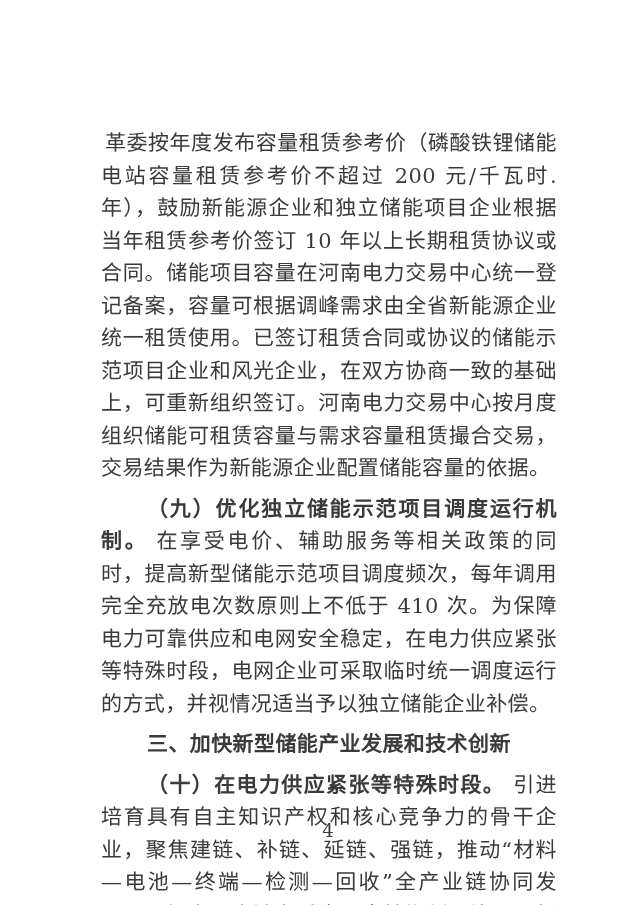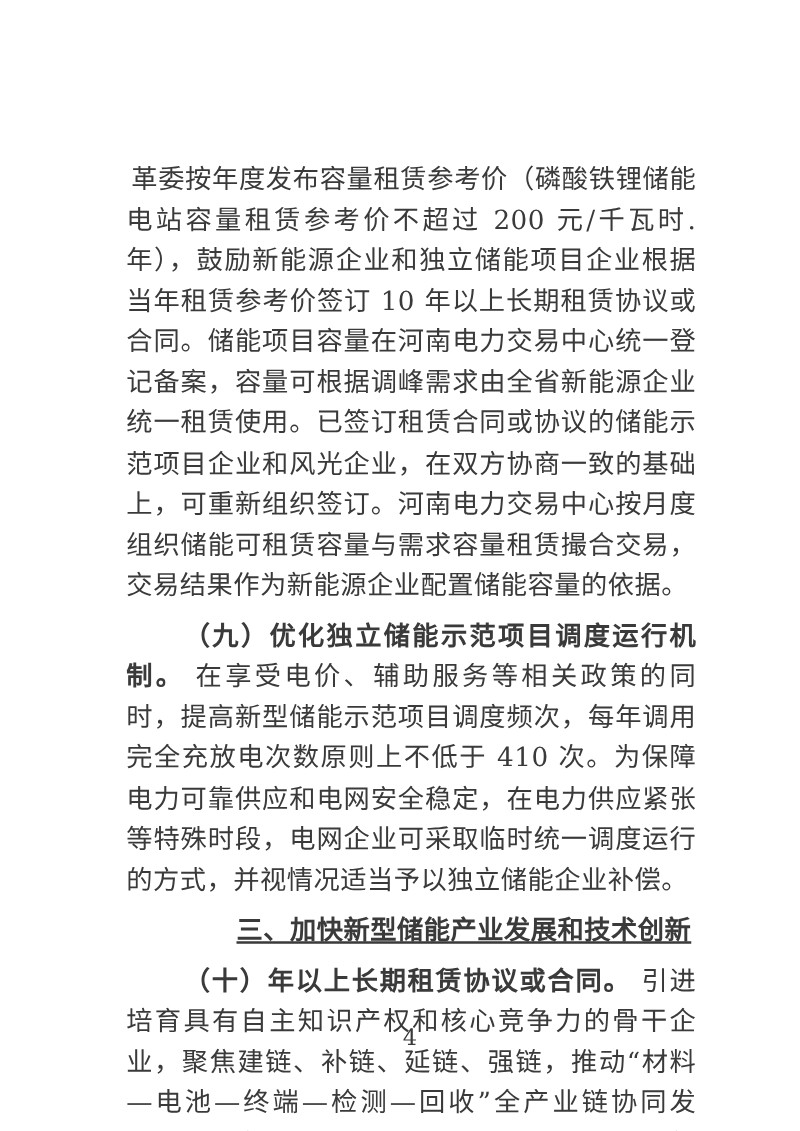--- a/index.html
+++ b/index.html
@@ -28,37 +28,37 @@
     text-justify: inter-ideograph;
     word-break: break-all;
   }
   .para.indent { text-indent: 2em; }
   .run { font-weight: normal; }
   .run.bold {
     font-weight: bold;
     font-family: "DejaVu Sans", "Liberation Sans", sans-serif;
     margin-top: 47px;
   }
-  .para.heading { text-align: right; text-decoration: underline; }
+  .para.heading { text-align: left; }
   .page-number {
     position: absolute;
     left: 0;
     right: 0;
     bottom: 68px;
     text-align: center;
     font-size: 18px;
     line-height: 20px;
     color: #3a3a3a;
     font-family: "DejaVu Serif", "Liberation Serif", serif;
   }
 </style>
 </head>
 <body>
 
 <div class="page">
   <div class="content">
       <p class="para"><span class="run">革委按年度发布容量租赁参考价（磷酸铁锂储能电站容量租赁参考价不超过 200 元/千瓦时. 年），鼓励新能源企业和独立储能项目企业根据当年租赁参考价签订 10 年以上长期租赁协议或合同。储能项目容量在河南电力交易中心统一登记备案，容量可根据调峰需求由全省新能源企业统一租赁使用。已签订租赁合同或协议的储能示范项目企业和风光企业，在双方协商一致的基础上，可重新组织签订。河南电力交易中心按月度组织储能可租赁容量与需求容量租赁撮合交易，交易结果作为新能源企业配置储能容量的依据。</span></p>
       <p class="para indent"><span class="run bold">（九）优化独立储能示范项目调度运行机制。</span><span class="run">在享受电价、辅助服务等相关政策的同时，提高新型储能示范项目调度频次，每年调用完全充放电次数原则上不低于 410 次。为保障电力可靠供应和电网安全稳定，在电力供应紧张等特殊时段，电网企业可采取临时统一调度运行的方式，并视情况适当予以独立储能企业补偿。</span></p>
       <p class="para indent heading"><span class="run bold">三、加快新型储能产业发展和技术创新</span></p>
-      <p class="para indent"><span class="run bold">（十）年以上长期租赁协议或合同。</span><span class="run">引进培育具有自主知识产权和核心竞争力的骨干企业，聚焦建链、补链、延链、强链，推动“材料—电池—终端—检测—回收”全产业链协同发展。以锂离子电池为重点，支持郑州、洛阳、新乡、焦作等地做大做强新能源电池核心产业，打造全国重要的新能源电池及</span></p>
+      <p class="para indent"><span class="run bold">（十）在电力供应紧张等特殊时段。</span><span class="run">引进培育具有自主知识产权和核心竞争力的骨干企业，聚焦建链、补链、延链、强链，推动“材料—电池—终端—检测—回收”全产业链协同发展。以锂离子电池为重点，支持郑州、洛阳、新乡、焦作等地做大做强新能源电池核心产业，打造全国重要的新能源电池及</span></p>
     </div>
   <div class="page-number">4</div>
 </div>
 
 </body></html>

